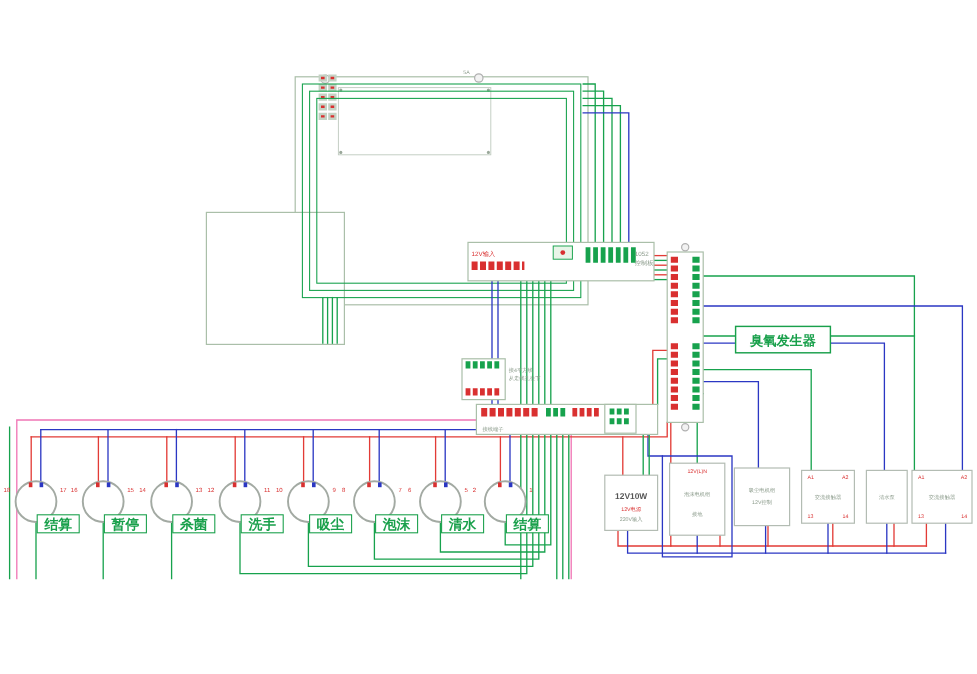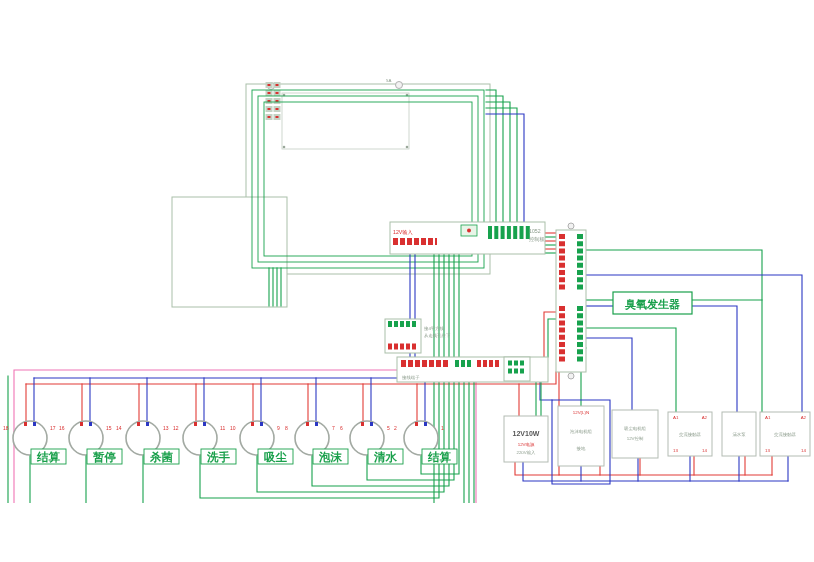--- a/index.html
+++ b/index.html
@@ -1,21 +1,21 @@
 <!DOCTYPE html>
 <html style="--wg: #17a24d; --wr: #e23b36; --wb: #2b37c3; --wp: #f075b5; --bs: #aabfa9; --lg: #19a04b; --tr: #d93030; --tg: #8b9b8b;"><head>
 <meta charset="utf-8">
 <title>Wiring Diagram</title>
 <style>
   :root{
     --wg:#17a24d; --wr:#e23b36; --wb:#2b37c3; --wp:#f075b5;
     --bs:#aabfa9; --lg:#19a04b; --tr:#d93030; --tg:#8b9b8b;
   }
   html,body{margin:0;padding:0;background:#ffffff;}
-  .page{width:814px;height:483px;background:#fff;position:relative;overflow:hidden;margin-top:20px;}
+  .page{width:814px;height:483px;background:#fff;position:relative;overflow:hidden;}
   svg{display:block;}
   svg text{font-family:"Liberation Sans","DejaVu Sans",sans-serif;}
   .wire{fill:none;stroke-width:1.1;stroke-linecap:square;}
   .wg{stroke:var(--wg);} .wr{stroke:var(--wr);} .wb{stroke:var(--wb);} .wp{stroke:var(--wp);}
   .thin{stroke-width:0.9;}
   .board{fill:#ffffff;stroke:var(--bs);stroke-width:1;}
   .board2{fill:none;stroke:#c2cdc2;stroke-width:0.8;}
   .dev{fill:#ffffff;stroke:#b3bcb3;stroke-width:1;}
   .obox{fill:#ffffff;stroke:var(--lg);stroke-width:1.2;}
   .btn{fill:#ffffff;stroke:#a3aaa3;stroke-width:1.6;}

